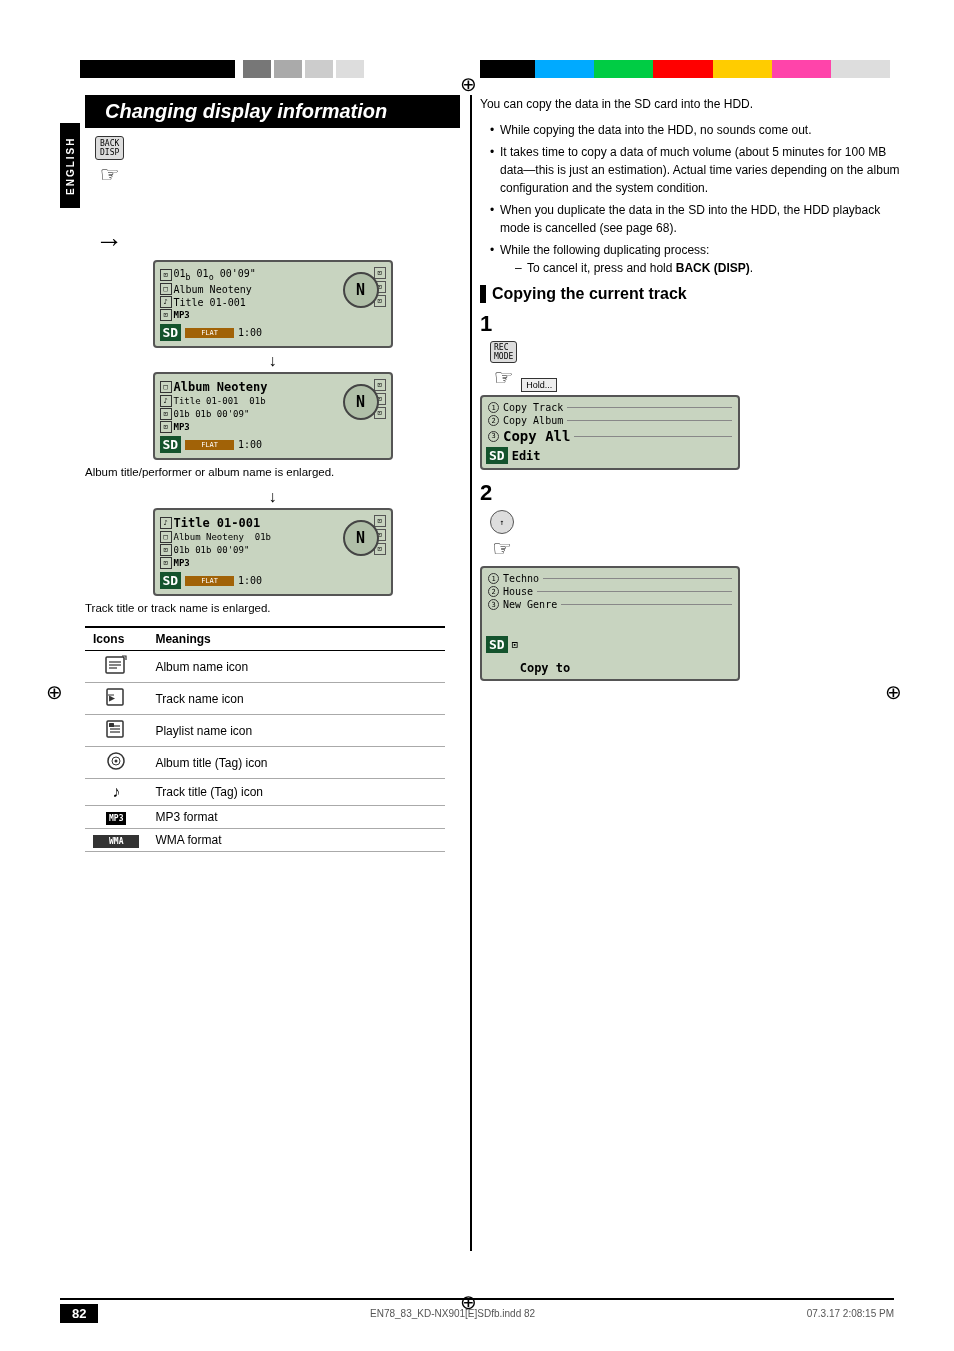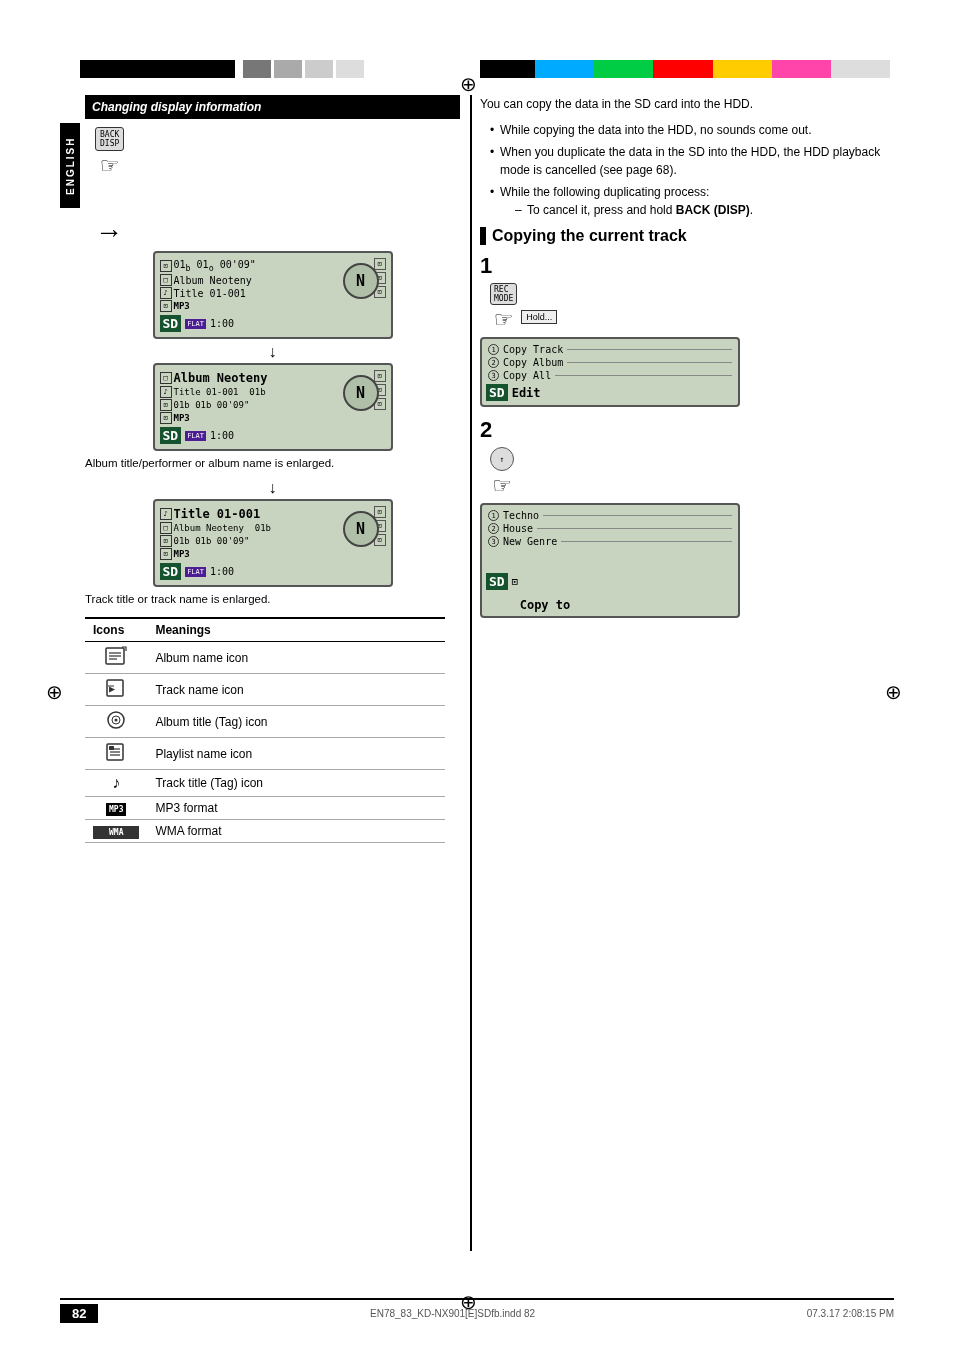--- a/index.html
+++ b/index.html
@@ -35,23 +35,23 @@
       position: absolute;
       left: 420px;
       top: 0;
       width: 420px;
     }
 
     
     .section-header {
       background: #000;
       color: #fff;
-      font-size: 12px;
-      font-weight: bold;
-      padding: 5px 7px;
+      font-size: 20px;
+      font-weight: bold;
+      padding: 5px 20px;
       margin-bottom: 8px;
       font-style: italic;
     }
     .section-header-right {
       background: #000;
       color: #fff;
       font-size: 17px;
       font-weight: bold;
       padding: 5px 10px;
       margin-bottom: 8px;
@@ -111,24 +111,24 @@
     }
     .sd-badge {
       background: #14532d;
       color: #fff;
       font-size: 13px;
       font-weight: bold;
       padding: 1px 3px;
       font-family: monospace;
     }
     .flat-badge {
-      background: #4c1d95;
+      background: #a16207;
       color: #fff;
       font-size: 7px;
-      padding: 1px 2px;
+      padding: 1px 16px;
     }
 
     
     .caption {
       font-size: 11.5px;
       margin: 4px 0 8px 0;
       line-height: 1.4;
     }
     .back-button {
       border: 1px solid #333;
@@ -469,41 +469,41 @@
                   <rect x="2" y="2" width="16" height="16" rx="1" fill="none" stroke="#333" stroke-width="1.5"></rect>
                   <text x="4" y="14" font-size="10" fill="#333" font-family="monospace">▶</text>
                   <line x1="3" y1="8" x2="9" y2="8" stroke="#333" stroke-width="1"></line>
                 </svg>
               </td>
               <td>Track name icon</td>
             </tr>
             <tr>
               <td>
                 <svg width="22" height="20" viewBox="0 0 22 20">
-                  <circle cx="11" cy="10" r="8" fill="none" stroke="#333" stroke-width="1.5"></circle>
-                  <circle cx="11" cy="10" r="4" fill="none" stroke="#333" stroke-width="1"></circle>
-                  <circle cx="11" cy="10" r="1.5" fill="#333"></circle>
-                </svg>
-              </td>
-              <td>Album title (Tag) icon</td>
-            </tr>
-            <tr>
-              <td>
-                <svg width="22" height="20" viewBox="0 0 22 20">
                   <rect x="2" y="2" width="16" height="16" rx="1" fill="none" stroke="#333" stroke-width="1.5"></rect>
                   <line x1="5" y1="7" x2="15" y2="7" stroke="#333" stroke-width="1.2"></line>
                   <line x1="5" y1="10" x2="15" y2="10" stroke="#333" stroke-width="1.2"></line>
                   <line x1="5" y1="13" x2="15" y2="13" stroke="#333" stroke-width="1.2"></line>
                   <rect x="4" y="4" width="5" height="4" fill="#333" rx="0.5"></rect>
                 </svg>
               </td>
               <td>Playlist name icon</td>
             </tr>
             <tr>
               <td>
+                <svg width="22" height="20" viewBox="0 0 22 20">
+                  <circle cx="11" cy="10" r="8" fill="none" stroke="#333" stroke-width="1.5"></circle>
+                  <circle cx="11" cy="10" r="4" fill="none" stroke="#333" stroke-width="1"></circle>
+                  <circle cx="11" cy="10" r="1.5" fill="#333"></circle>
+                </svg>
+              </td>
+              <td>Album title (Tag) icon</td>
+            </tr>
+            <tr>
+              <td>
                 <span class="icon-note">♪</span>
               </td>
               <td>Track title (Tag) icon</td>
             </tr>
             <tr>
               <td>
                 <span class="icon-mp3">MP3</span>
               </td>
               <td>MP3 format</td>
             </tr>
@@ -519,37 +519,38 @@
     </div>
   </div>
 
   <div class="right-col">
 
 
     <p class="body-text">You can copy the data in the SD card into the HDD.</p>
 
     <ul class="bullet-list">
       <li>While copying the data into the HDD, no sounds come out.</li>
+      <li>It takes time to copy a data of much volume (about 5 minutes for 100 MB data—this is just an estimation). Actual time varies depending on the album configuration and the system condition.</li>
       <li>When you duplicate the data in the SD into the HDD, the HDD playback mode is cancelled (see page 68).</li>
       <li>While the following duplicating process:
         <ul class="sub-bullet">
           <li>To cancel it, press and hold <strong>BACK (DISP)</strong>.</li>
         </ul>
       </li>
     </ul>
 
     <div class="copy-header">
       <div class="copy-header-bar"></div>
       <span class="copy-header-text">Copying the current track</span>
     </div>
 
     <div>
       <div class="step-number">1</div>
 
-      <div style="display:flex;align-items:center;margin:2px 0 4px 10px;gap:4px;">
+      <div style="display:flex;align-items:flex-end;margin:2px 0 4px 10px;gap:4px;">
         <div style="display:flex;flex-direction:column;align-items:center;">
           <span style="border:1px solid #333;border-radius:3px;font-size:8px;padding:1px 3px;background:#ddd;font-family:monospace;">REC<br>MODE</span>
           <span style="font-size:22px;margin-top:2px;">☞</span>
         </div>
         <div style="margin-top:14px;">
           <span style="font-size:9px;border:1px solid #333;padding:1px 4px;background:#eee;">Hold...</span>
         </div>
       </div>
 
       <div class="menu-screen">
@@ -558,21 +559,21 @@
           <span style="font-size:10px;">Copy Track</span>
           <span class="menu-line"></span>
         </div>
         <div class="menu-row">
           <span class="menu-circle">2</span>
           <span style="font-size:10px;">Copy Album</span>
           <span class="menu-line"></span>
         </div>
         <div class="menu-row">
           <span class="menu-circle">3</span>
-          <span style="font-size:10px;">Copy All</span>
+          <span style="font-size:14px;font-weight:bold;">Copy All</span>
           <span class="menu-line"></span>
         </div>
         <div class="menu-bottom-bar">
           <span class="sd-badge">SD</span>
           <span style="font-size:12px;margin-left:4px;">Edit</span>
         </div>
       </div>
     </div>
 
     <div style="margin-top:10px;">

